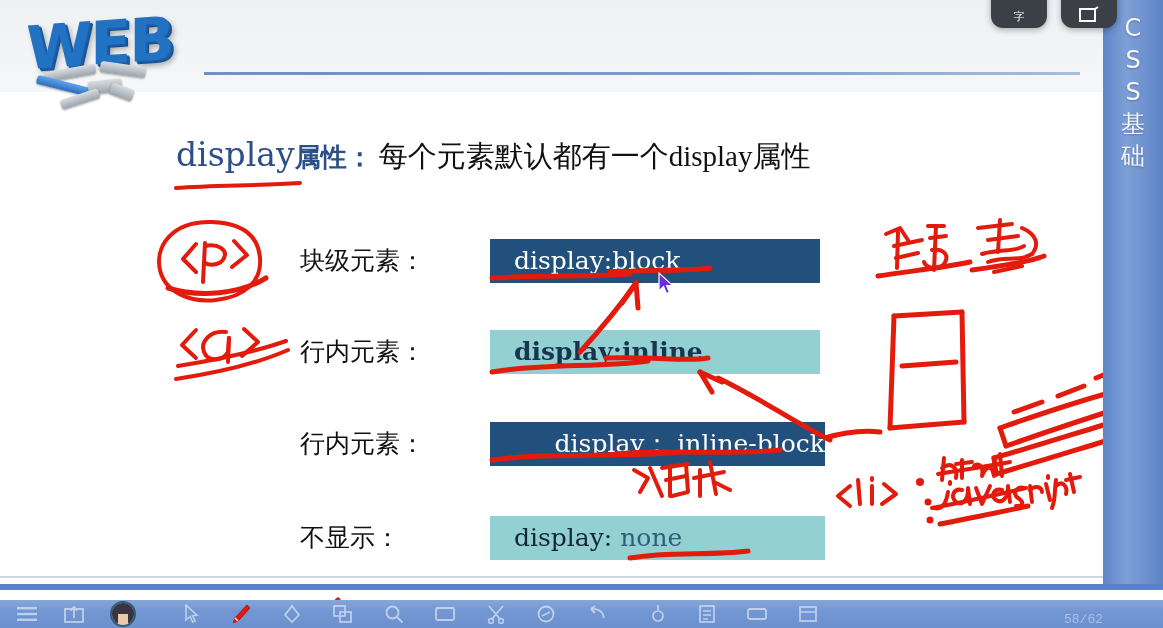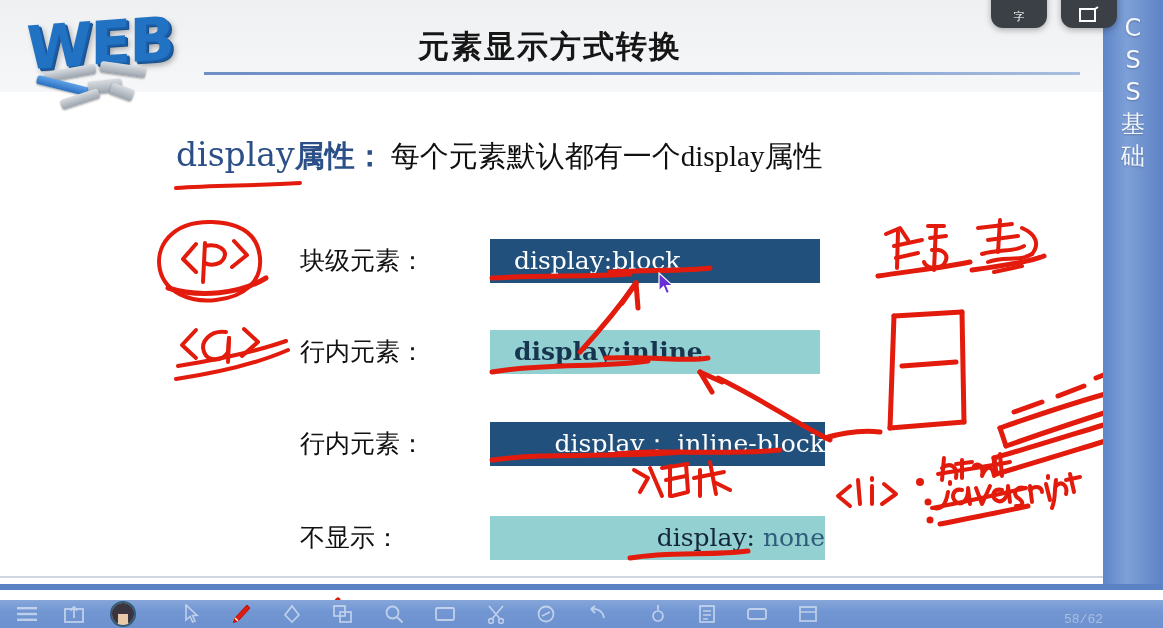--- a/index.html
+++ b/index.html
@@ -45,21 +45,21 @@
     position:absolute;left:204px;top:72px;width:876px;height:3px;
     background:linear-gradient(90deg,#6f8fc6,#7d9bd0 60%,#a9bede);
   }
 
   
   .heading{position:absolute;left:176px;top:135px;white-space:nowrap;}
   .heading .kw{
     font-family:"DejaVu Serif","Liberation Serif",serif;font-weight:normal;font-size:33px;
     color:#2b4f86;
   }
-  .heading .kw-cn{font-family:"DejaVu Sans",sans-serif;font-weight:bold;font-size:30px;color:#2b4f86;}
+  .heading .kw-cn{font-family:"DejaVu Sans",sans-serif;font-weight:bold;font-size:26px;color:#2b4f86;}
   .heading .rest{
     font-family:Liberation Serif, serif;font-size:29px;color:#101010;margin-left:6px;
   }
 
   
   .rows{position:absolute;left:0;top:8px;width:1103px;height:428px;}
   .row{position:absolute;left:300px;height:44px;}
   .row .label{
     position:absolute;left:0;top:0;width:185px;height:44px;line-height:44px;
     font-family:"DejaVu Sans",sans-serif;font-size:25px;color:#111;white-space:nowrap;
@@ -145,21 +145,20 @@
     <div class="logo">
       <div class="w">WEB</div>
       <div class="tool t1"></div>
       <div class="tool t2"></div>
       <div class="tool t3"></div>
       <div class="tool t4"></div>
       <div class="tool t5"></div>
       <div class="tool t6"></div>
     </div>
 
-    <div class="slide-title">元素显示方式转换</div>
     <div class="title-rule"></div>
 
     <div class="heading">
       <span class="kw">display</span><span class="kw-cn">属性：</span><span class="rest">每个元素默认都有一个display属性</span>
     </div>
 
     <div class="rows">
 
       <div class="row" style="top:231px;">
         <div class="label">块级元素：</div>
@@ -171,21 +170,21 @@
         <div class="chip light" style="left:190px;width:330px;font-weight:bold;">display:inline</div>
       </div>
 
       <div class="row" style="top:414px;">
         <div class="label">行内元素：</div>
         <div class="chip dark" style="left:190px;width:335px;text-align:right;">display： inline-block</div>
       </div>
 
       <div class="row" style="top:508px;">
         <div class="label">不显示：</div>
-        <div class="chip light plain" style="left:190px;width:335px;text-align:right;"><span>display: </span><span class="muted">none</span></div>
+        <div class="chip light plain" style="left:190px;width:335px;"><span>display: </span><span class="muted">none</span></div>
       </div>
 
     </div>
   </div>
 
   <svg class="ink" viewBox="0 0 1163 628">
     <g fill="none" stroke="#e31b0c" stroke-linecap="round" stroke-linejoin="round">
 
       <path d="M176 188 C 215 185, 255 186, 300 183" stroke-width="4"></path>
 

